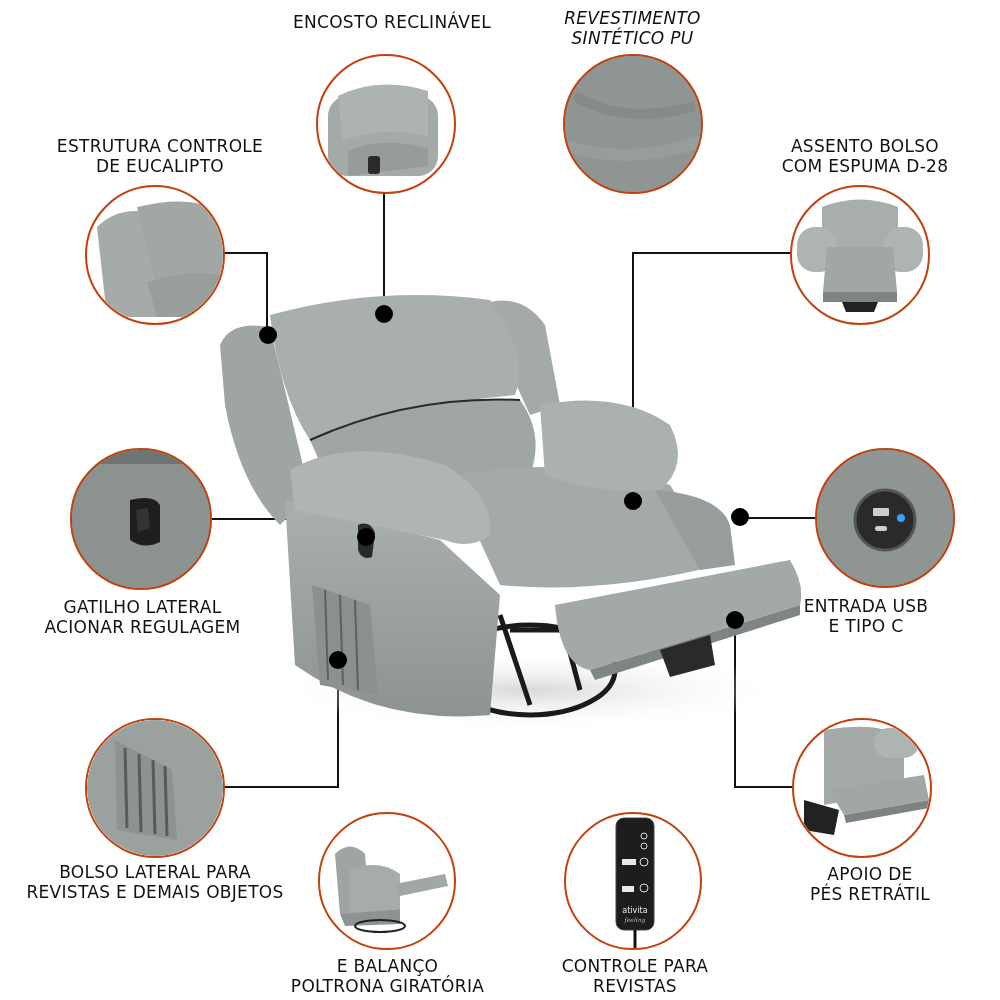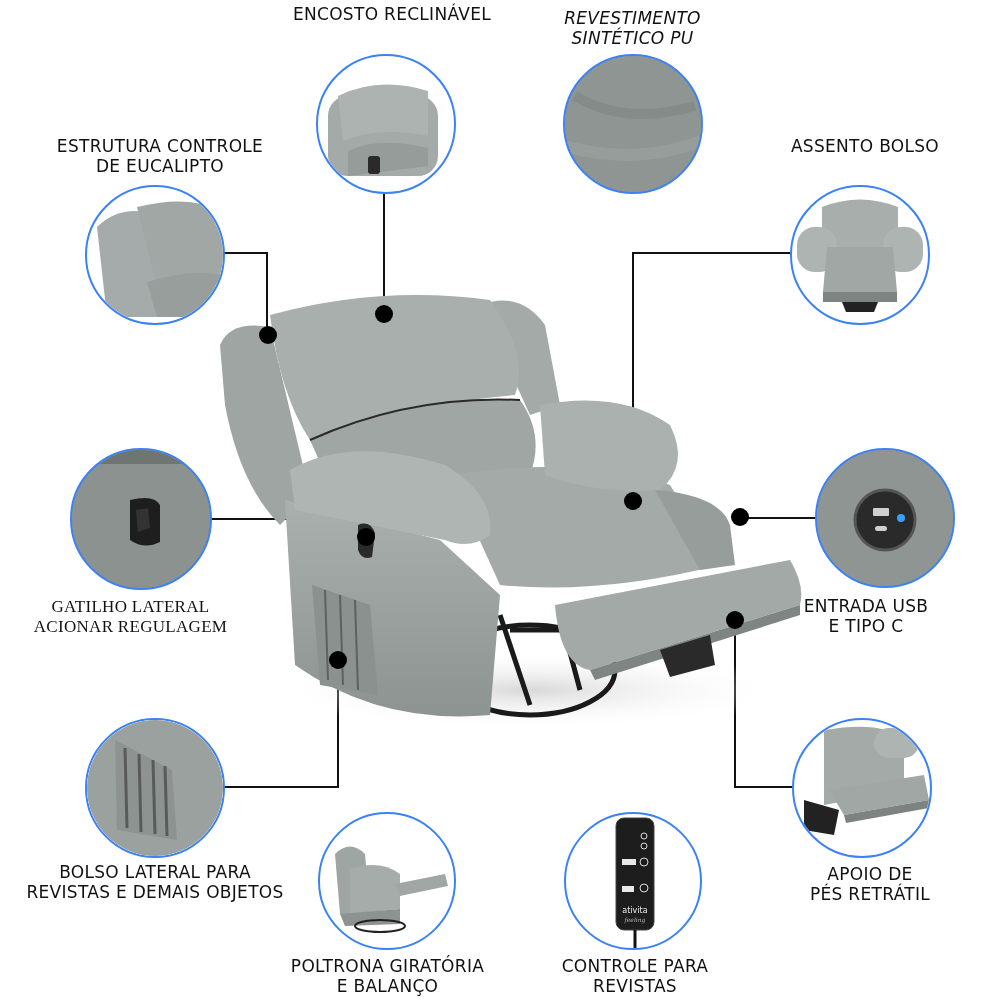--- a/index.html
+++ b/index.html
@@ -1,59 +1,60 @@
 <!DOCTYPE html>
 <html><head>
 <meta charset="utf-8">
 <style>
   html, body { margin:0; padding:0; background:#ffffff; }
   body { width:1000px; height:1000px; position:relative; overflow:hidden; font-family:"DejaVu Sans", sans-serif; }
   .label { position:absolute; text-align:center; color:#111; font-size:17px; line-height:20px; letter-spacing:0.3px; font-family:"DejaVu Sans", sans-serif; white-space:nowrap; }
   .label span { display:block; }
-  .circle { position:absolute; border:2px solid #3b82f6; border-radius:50%; overflow:hidden; background:#fff; box-sizing:border-box; }
+  .circle { position:absolute; border:2px solid #c2410c; border-radius:50%; overflow:hidden; background:#fff; box-sizing:border-box; }
   .conn { position:absolute; background:#111; }
   .dot { position:absolute; width:18px; height:18px; border-radius:50%; background:#000; }
   svg { display:block; }
 </style>
 </head>
 <body>
 
-<div class="label" style="left:262px; top:4px; width:260px;">
+<div class="label" style="left:262px; top:12px; width:260px;">
   <span>ENCOSTO RECLINÁVEL</span>
 </div>
 <div class="label" style="left:540px; top:8px; width:185px;font-style:italic;">
   <span>REVESTIMENTO</span>
   <span>SINTÉTICO PU</span>
 </div>
 <div class="label" style="left:45px; top:136px; width:230px;">
   <span>ESTRUTURA CONTROLE</span>
   <span>DE EUCALIPTO</span>
 </div>
 <div class="label" style="left:755px; top:136px; width:220px;">
   <span>ASSENTO BOLSO</span>
-</div>
-<div class="label" style="left:13px; top:597px; width:235px;font-family:Liberation Serif, serif;">
+  <span>COM ESPUMA D-28</span>
+</div>
+<div class="label" style="left:25px; top:597px; width:235px;">
   <span>GATILHO LATERAL</span>
   <span>ACIONAR REGULAGEM</span>
 </div>
 <div class="label" style="left:786px; top:596px; width:160px;">
   <span>ENTRADA USB</span>
   <span>E TIPO C</span>
 </div>
 <div class="label" style="left:10px; top:862px; width:290px;">
   <span>BOLSO LATERAL PARA</span>
   <span>REVISTAS E DEMAIS OBJETOS</span>
 </div>
 <div class="label" style="left:780px; top:864px; width:180px;">
   <span>APOIO DE</span>
   <span>PÉS RETRÁTIL</span>
 </div>
 <div class="label" style="left:270px; top:956px; width:235px;">
+  <span>E BALANÇO</span>
   <span>POLTRONA GIRATÓRIA</span>
-  <span>E BALANÇO</span>
 </div>
 <div class="label" style="left:545px; top:956px; width:180px;">
   <span>CONTROLE PARA</span>
   <span>REVISTAS</span>
 </div>
 
 <div class="conn" style="left:383px; top:190px; width:2px; height:122px;"></div>
 <div class="conn" style="left:222px; top:252px; width:46px; height:2px;"></div>
 <div class="conn" style="left:266px; top:252px; width:2px; height:82px;"></div>
 <div class="conn" style="left:632px; top:252px; width:160px; height:2px;"></div>

